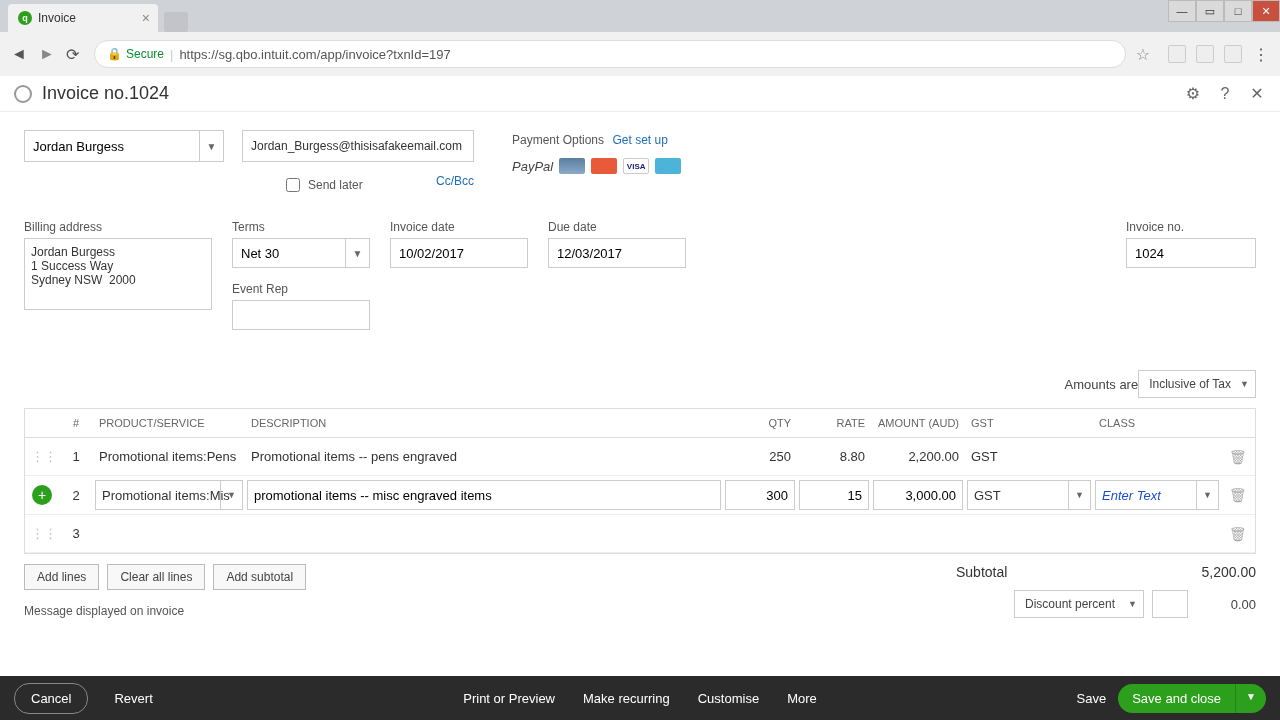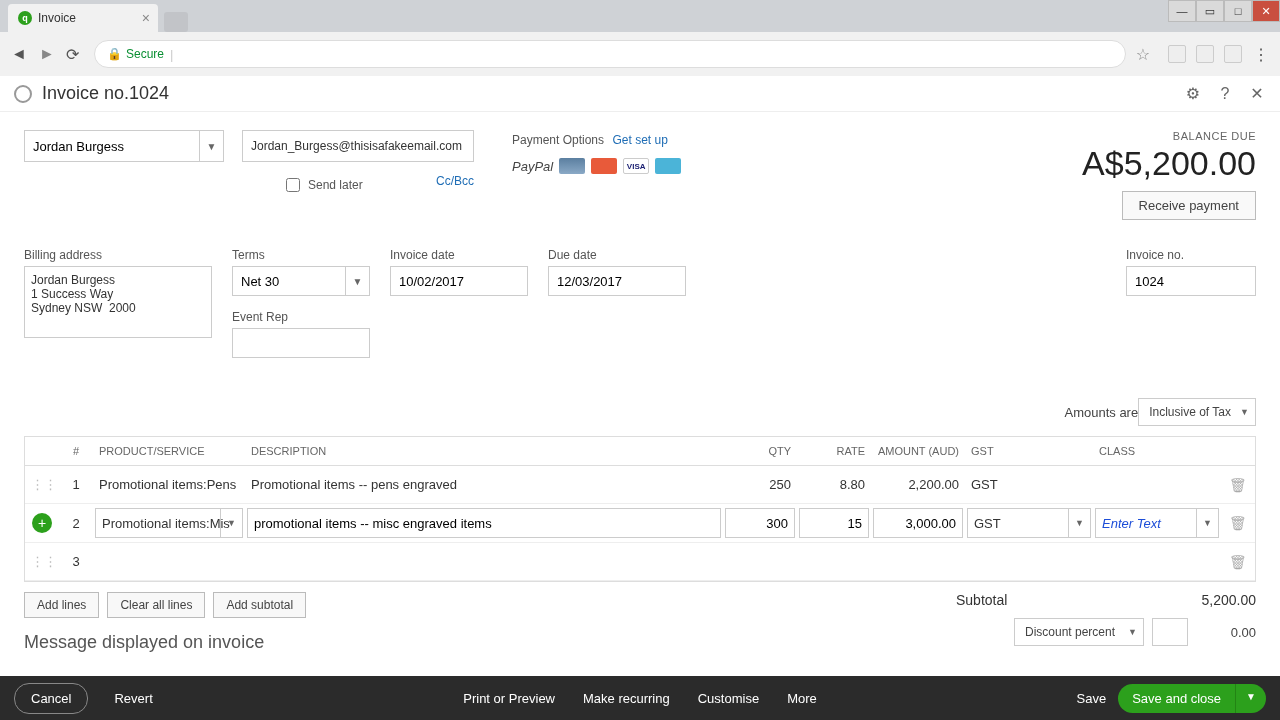--- a/index.html
+++ b/index.html
@@ -102,21 +102,21 @@
 .below-table { display: flex; margin-top: 10px; align-items: flex-start; }
 .line-btns { display: flex; gap: 8px; }
 .line-btn { padding: 5px 12px; border: 1px solid #bbb; background: #f8f8f8; font-size: 12px; color: #444; cursor: pointer; }
 .totals { margin-left: auto; text-align: right; width: 300px; }
 .subtotal-row { display: flex; justify-content: space-between; font-size: 14px; color: #333; margin-bottom: 10px; }
 .discount-row { display: flex; justify-content: flex-end; align-items: center; gap: 8px; font-size: 13px; color: #444; }
 .discount-select { border: 1px solid #ccc; height: 28px; padding: 0 24px 0 10px; position: relative; display: flex; align-items: center; font-size: 12px; width: 130px; }
 .discount-select .dd { position: absolute; right: 6px; font-size: 9px; color: #666; }
 .discount-input { width: 36px; height: 28px; border: 1px solid #ccc; }
 .discount-amt { width: 60px; text-align: right; }
-.msg-label { font-size: 18px; color: #555; margin-top: 14px; }
+.msg-label { font-size: 12px; color: #555; margin-top: 14px; }
 
 .footer { position: absolute; bottom: 0; left: 0; right: 0; height: 44px; background: #2b2b2b; display: flex; align-items: center; padding: 8px 14px; color: #fff; font-size: 13px; }
 .fbtn { padding: 7px 16px; border-radius: 15px; cursor: pointer; }
 .fbtn.ghost { border: 1px solid #888; background: transparent; margin-right: 10px; }
 .fcenter { position: absolute; left: 50%; transform: translateX(-50%); display: flex; gap: 28px; }
 .flink { cursor: pointer; }
 .fright { margin-left: auto; display: flex; align-items: center; gap: 12px; }
 .save-close { background: #2ca01c; padding: 7px 14px; border-radius: 15px 0 0 15px; cursor: pointer; }
 .save-dd { background: #2ca01c; padding: 7px 10px; border-radius: 0 15px 15px 0; border-left: 1px solid #238414; cursor: pointer; font-size: 10px; }
 .save-group { display: flex; }
@@ -142,20 +142,21 @@
   <div class="addr-bar">
     <div class="nav-btn active">◄</div>
     <div class="nav-btn">►</div>
     <div class="reload">⟳</div>
     <div class="url-box">
       <span class="secure">
         <span>🔒</span>
         <span>Secure</span>
       </span>
       <span style="color:#ccc">|</span>
+      <span>https://sg.qbo.intuit.com/app/invoice?txnId=197</span>
     </div>
     <span class="star">☆</span>
     <div class="addr-icon"></div>
     <div class="addr-icon"></div>
     <div class="addr-icon"></div>
     <div class="nav-btn active">⋮</div>
   </div>
 </div>
 
 <div class="app">
@@ -190,25 +191,20 @@
       <div class="payment-opts">
         <span class="pay-label">Payment Options</span>
         <span class="pay-link">Get set up</span>
         <div class="pay-icons">
           <span class="paypal">PayPal</span>
           <div class="card pp"></div>
           <div class="card mc"></div>
           <div class="card visa">VISA</div>
           <div class="card amex"></div>
         </div>
-      </div>
-      <div class="balance">
-        <div class="balance-label">BALANCE DUE</div>
-        <div class="balance-amt">A$5,200.00</div>
-        <button class="receive-btn">Receive payment</button>
       </div>
     </div>
 
     <div class="meta-row">
       <div class="meta-block billing-addr">
         <label>Billing address</label>
         <textarea style="">Jordan Burgess
 1 Success Way
 Sydney NSW  2000</textarea>
       </div>

